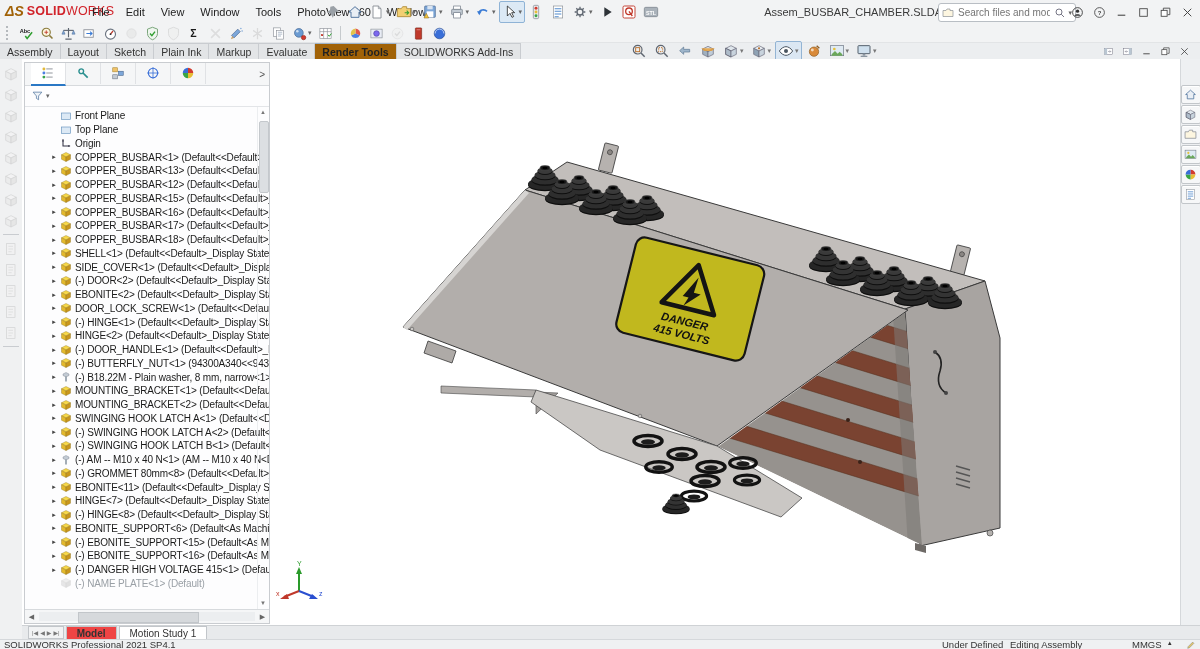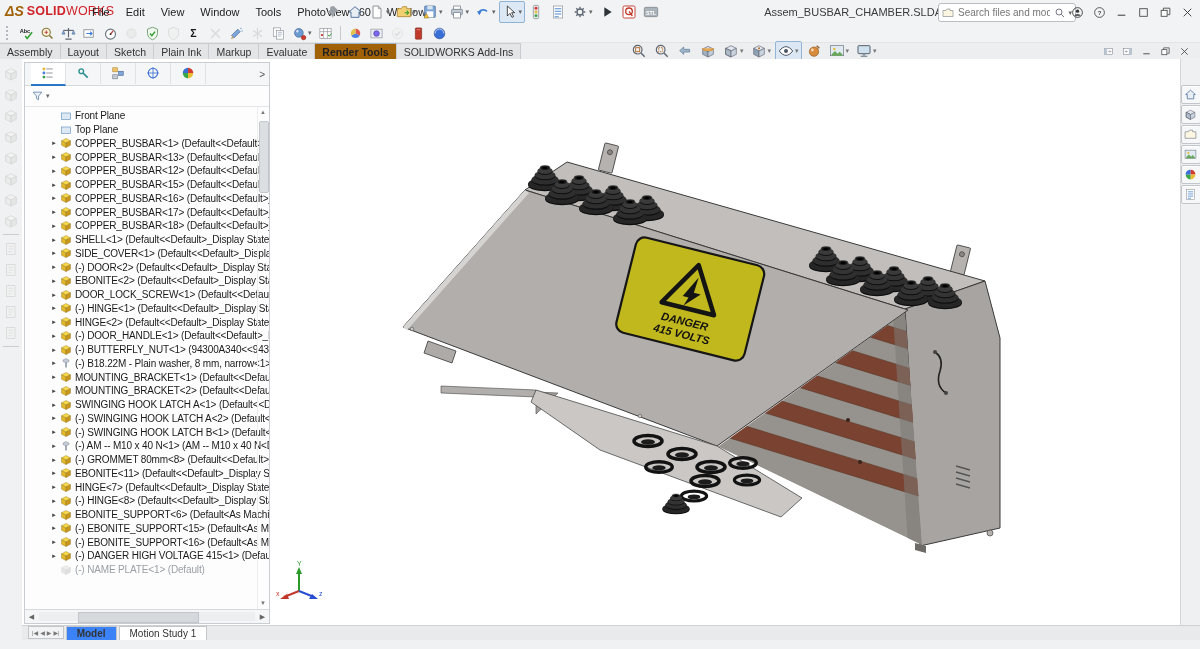--- a/index.html
+++ b/index.html
@@ -83,21 +83,21 @@
   #hscroll .track{flex:1;height:9px;margin:0 1px;background:#eceef0;position:relative;}
   #hscroll .thumb{position:absolute;left:18%;width:55%;top:0;height:9px;background:#d6d9dc;border:1px solid #c2c6ca;}
   
   #taskpane{right:0;top:59px;width:20px;height:566px;background:#eef0f2;border-left:1px solid #d5d8db;display:flex;flex-direction:column;align-items:center;padding-top:26px;box-sizing:border-box;}
   .kbtn{width:18px;height:17px;border:1px solid #c2c6ca;background:#f6f7f8;border-radius:2px;margin-bottom:1px;display:flex;align-items:center;justify-content:center;box-shadow:0 1px 0 #fff inset;}
   .kbtn svg{width:13px;height:13px;}
   
   #motionbar{left:22px;top:625px;width:1178px;height:14px;background:#e8eaec;border-top:1px solid #cfd2d5;display:flex;align-items:flex-end;}
   #mnav{margin-left:6px;margin-bottom:1px;height:11px;display:flex;align-items:center;gap:2px;border:1px solid #c2c6ca;background:#f2f3f4;padding:0 3px;font-size:6px;color:#777;}
   .mtab{height:13px;display:flex;align-items:center;padding:0 10px;font-size:10px;border:1px solid #c2c6ca;border-bottom:0;background:#ffffff;color:#333;margin-left:2px;}
-  .mtab.active{background:#3b82f6;font-weight:bold;}
+  .mtab.active{background:#ef4444;font-weight:bold;}
   
   #statusbar{left:0;top:639px;width:1200px;height:10px;background:#eff1f2;border-top:1px solid #d5d8db;font-size:9.5px;color:#333;}
   #statusbar span{position:absolute;top:-1px;}
 </style>
 </head>
 <body>
 
 <svg width="0" height="0" style="position:absolute">
 <defs>
 <symbol id="s-home" viewBox="0 0 24 24">
@@ -1025,20 +1025,27 @@
             </svg>
             <span class="tlabel">Front Plane</span>
           </div>
           <div class="trow noarrow">
             <span class="arr">▸</span>
             <svg viewBox="0 0 16 16">
               <use href="#i-plane"></use>
             </svg>
             <span class="tlabel">Top Plane</span>
           </div>
+          <div class="trow noarrow">
+            <span class="arr">▸</span>
+            <svg viewBox="0 0 16 16">
+              <use href="#i-origin"></use>
+            </svg>
+            <span class="tlabel">Origin</span>
+          </div>
           <div class="trow">
             <span class="arr">▸</span>
             <svg viewBox="0 0 16 16">
               <use href="#i-part"></use>
             </svg>
             <span class="tlabel">COPPER_BUSBAR&lt;1&gt; (Default&lt;&lt;Default&gt;_Display State 1&gt;)</span>
           </div>
           <div class="trow">
             <span class="arr">▸</span>
             <svg viewBox="0 0 16 16">
@@ -1314,14 +1321,24 @@
       <span>▶|</span>
     </div>
     <div class="mtab active">
         <span>Model</span>
       </div>
     <div class="mtab">
         <span>Motion Study 1</span>
       </div>
   </div>
 
+  <div id="statusbar" class="abs">
+    <span style="left:4px;">SOLIDWORKS Professional 2021 SP4.1</span>
+    <span style="left:942px;">Under Defined</span>
+    <span style="left:1010px;">Editing Assembly</span>
+    <span style="left:1132px;">MMGS</span>
+    <span style="left:1168px;font-size:7px;">▴</span>
+    <svg style="position:absolute;left:1186px;top:0;width:10px;height:10px;" viewBox="0 0 24 24">
+        <use href="#s-pencil"></use>
+      </svg>
+  </div>
 
 </div>
 
 </body></html>

